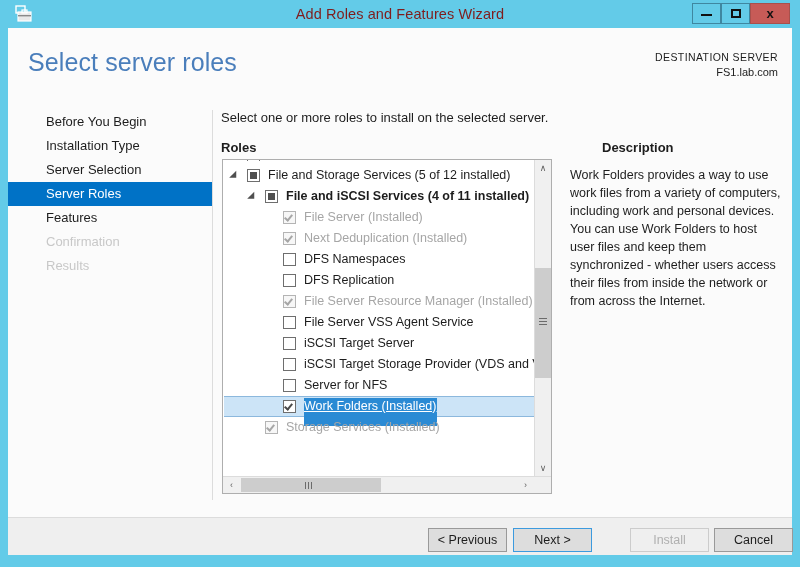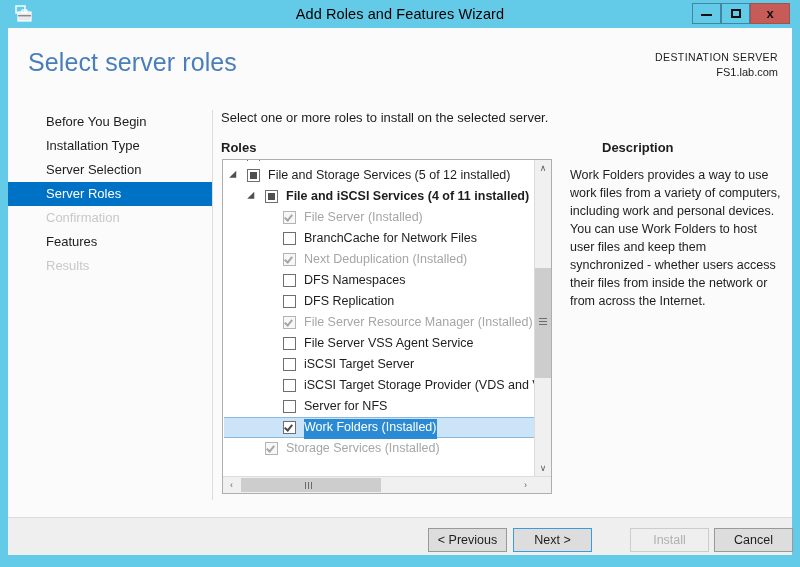--- a/index.html
+++ b/index.html
@@ -33,21 +33,21 @@
     left: 14px; top: 5px;
     width: 20px; height: 20px;
   }
   #title-text {
     position: absolute;
     left: 0; top: 0;
     width: 800px; height: 28px;
     line-height: 28px;
     text-align: center;
     font-size: 14.5px;
-    color: #000000;
+    color: #7f1d1d;
     letter-spacing: 0.1px;
   }
   .winbtn {
     position: absolute;
     top: 3px;
     height: 21px;
     border: 1px solid #3f87a0;
     box-sizing: border-box;
     font-size: 12px;
     color: #111;
@@ -194,21 +194,22 @@
   .trow.selrow {
     background: #cce4f7;
     border-top: 1px solid #8cb8dd;
     border-bottom: 1px solid #8cb8dd;
     height: 19px;
     line-height: 19px;
   }
   .trow.selrow .lbl {
     background: #2a8ad4;
     color: #ffffff;
-    padding: 1px 1px 5px 0;
+    padding: 1px 1px 13px 0;
+    text-decoration: underline;
   }
   .expander {
     position: absolute;
     width: 9px; height: 9px;
     top: 6px;
   }
   .expander i {
     display: block;
     width: 0; height: 0;
     border-left: 5px solid #4f4f4f;
@@ -415,22 +416,22 @@
     <div id="dest-block">
       <span id="dest-label">DESTINATION SERVER</span>
       <span id="dest-server">FS1.lab.com</span>
     </div>
 
     <div id="nav">
       <div class="nav-item">Before You Begin</div>
       <div class="nav-item">Installation Type</div>
       <div class="nav-item">Server Selection</div>
       <div class="nav-item selected">Server Roles</div>
+      <div class="nav-item">Features</div>
       <div class="nav-item disabled">Confirmation</div>
-      <div class="nav-item">Features</div>
       <div class="nav-item disabled">Results</div>
     </div>
     <div id="nav-divider"></div>
 
     <div id="instruction">Select one or more roles to install on the selected server.</div>
     <div id="roles-label">Roles</div>
 
     <div id="tree-box">
       <div id="tree-clip">
         <div id="tree-rows">
@@ -459,24 +460,20 @@
             <span class="lbl">File and iSCSI Services (4 of 11 installed)</span>
           </div>
 
           <div class="trow lv2 installed">
             <span class="cb dim">
                 <span class="tick"></span>
               </span>
             <span class="lbl">File Server (Installed)</span>
           </div>
 
-          <div class="trow lv2">
-            <span class="cb"></span>
-            <span class="lbl">BranchCache for Network Files</span>
-          </div>
 
           <div class="trow lv2 installed">
             <span class="cb dim">
                 <span class="tick"></span>
               </span>
             <span class="lbl">Next Deduplication (Installed)</span>
           </div>
 
           <div class="trow lv2">
             <span class="cb"></span>

